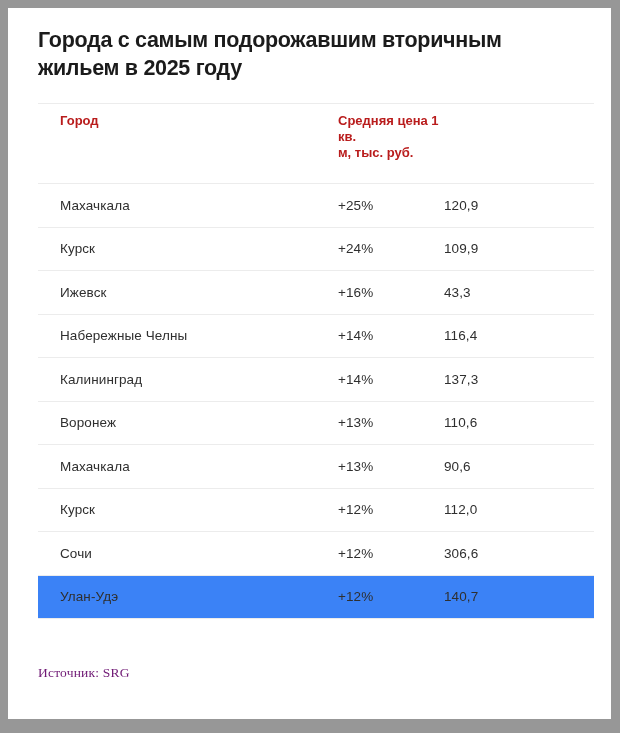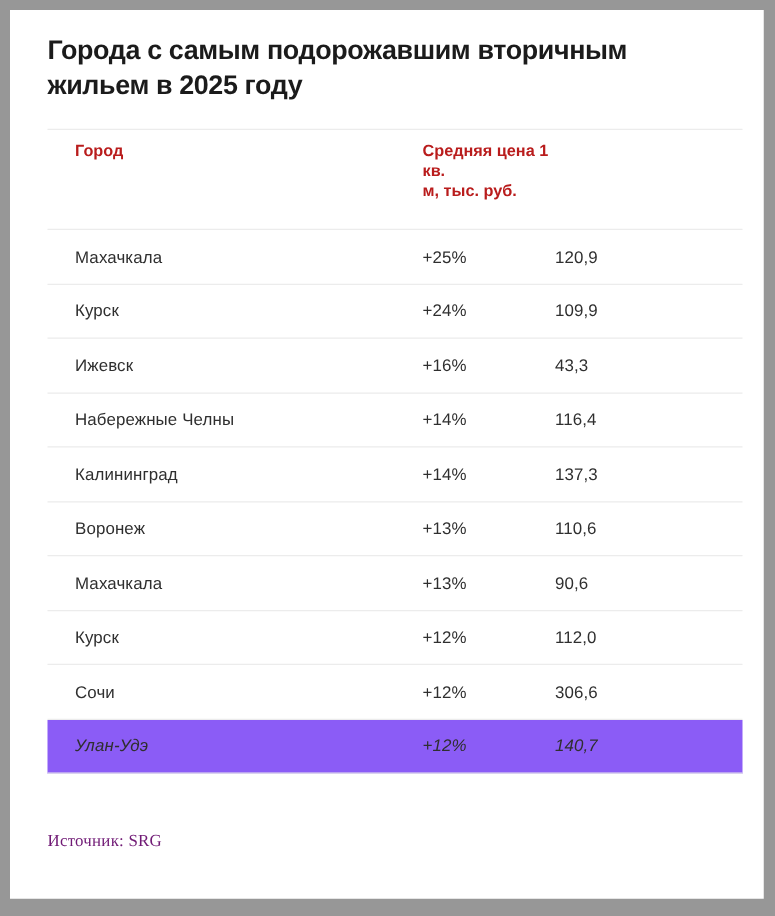--- a/index.html
+++ b/index.html
@@ -56,22 +56,21 @@
   .row.data {
     height: 43.5px;
     border-bottom: 1px solid #ececec;
   }
   .row.data .cell {
     font-size: 13.5px;
     color: #2f2f2f;
     letter-spacing: 0.1px;
   }
   .row.data.highlight {
-    background: #8b5cf6;
-    font-style: italic;
+    background: #3b82f6;
   }
   .source {
     margin-top: 46px;
     font-family: "Liberation Serif", "DejaVu Serif", serif;
     font-size: 13.5px;
     color: #701a75;
     letter-spacing: 0.2px;
   }
 </style>
 </head>

